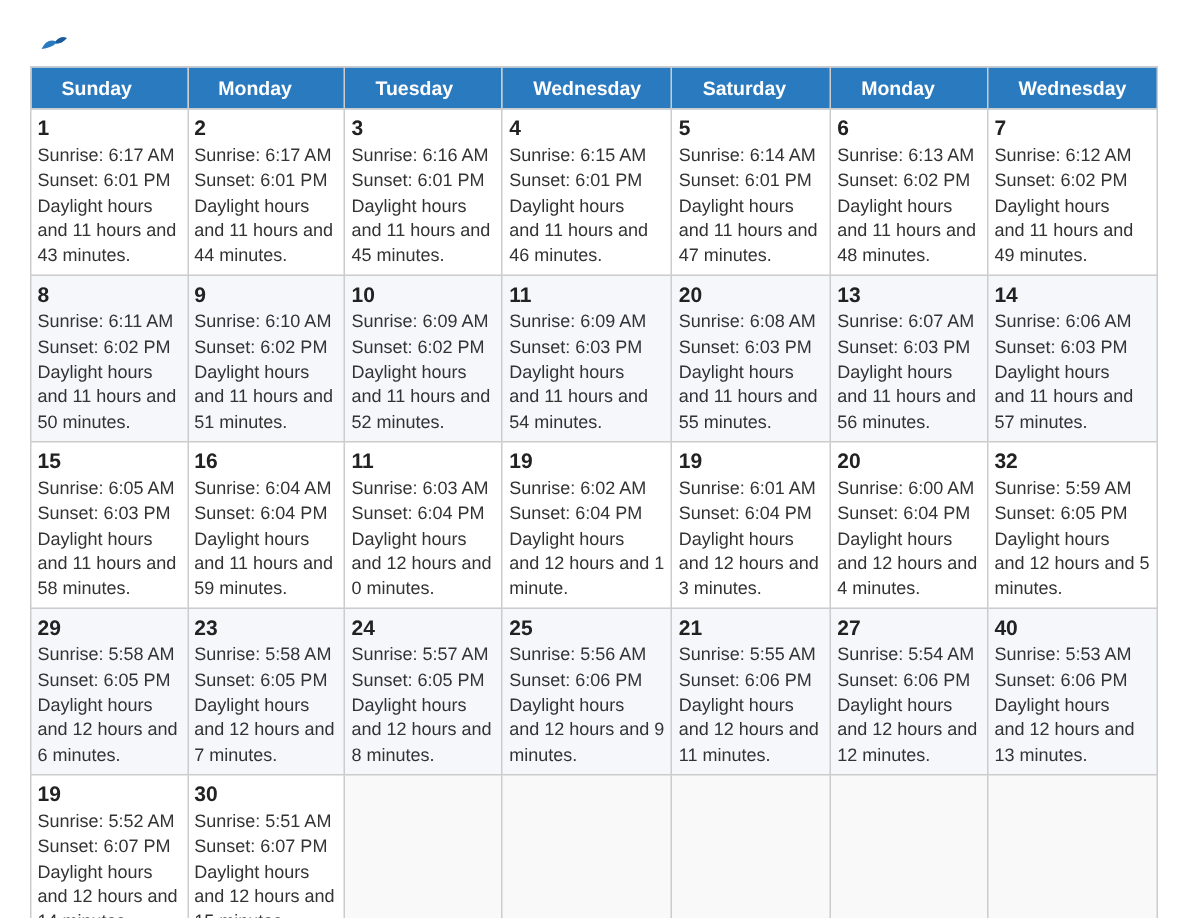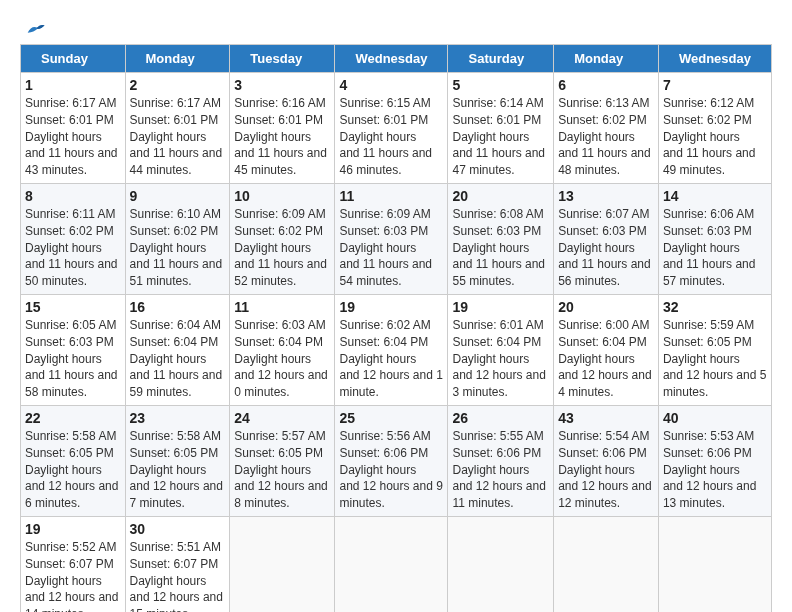--- a/index.html
+++ b/index.html
@@ -317,21 +317,21 @@
         <div class="day-info">
           Sunrise: 5:59 AM<br>
           Sunset: 6:05 PM<br>
           Daylight hours<br>
           and 12 hours and 5 minutes.
         </div>
       </td>
       </tr>
       <tr>
         <td>
-        <span class="day-number">22</span>
+        <span class="day-number">29</span>
         <div class="day-info">
           Sunrise: 5:58 AM<br>
           Sunset: 6:05 PM<br>
           Daylight hours<br>
           and 12 hours and 6 minutes.
         </div>
       </td>
         <td>
         <span class="day-number">23</span>
         <div class="day-info">
@@ -353,30 +353,30 @@
         <td>
         <span class="day-number">25</span>
         <div class="day-info">
           Sunrise: 5:56 AM<br>
           Sunset: 6:06 PM<br>
           Daylight hours<br>
           and 12 hours and 9 minutes.
         </div>
       </td>
         <td>
-        <span class="day-number">26</span>
+        <span class="day-number">21</span>
         <div class="day-info">
           Sunrise: 5:55 AM<br>
           Sunset: 6:06 PM<br>
           Daylight hours<br>
           and 12 hours and 11 minutes.
         </div>
       </td>
         <td>
-        <span class="day-number">43</span>
+        <span class="day-number">27</span>
         <div class="day-info">
           Sunrise: 5:54 AM<br>
           Sunset: 6:06 PM<br>
           Daylight hours<br>
           and 12 hours and 12 minutes.
         </div>
       </td>
         <td>
         <span class="day-number">40</span>
         <div class="day-info">

